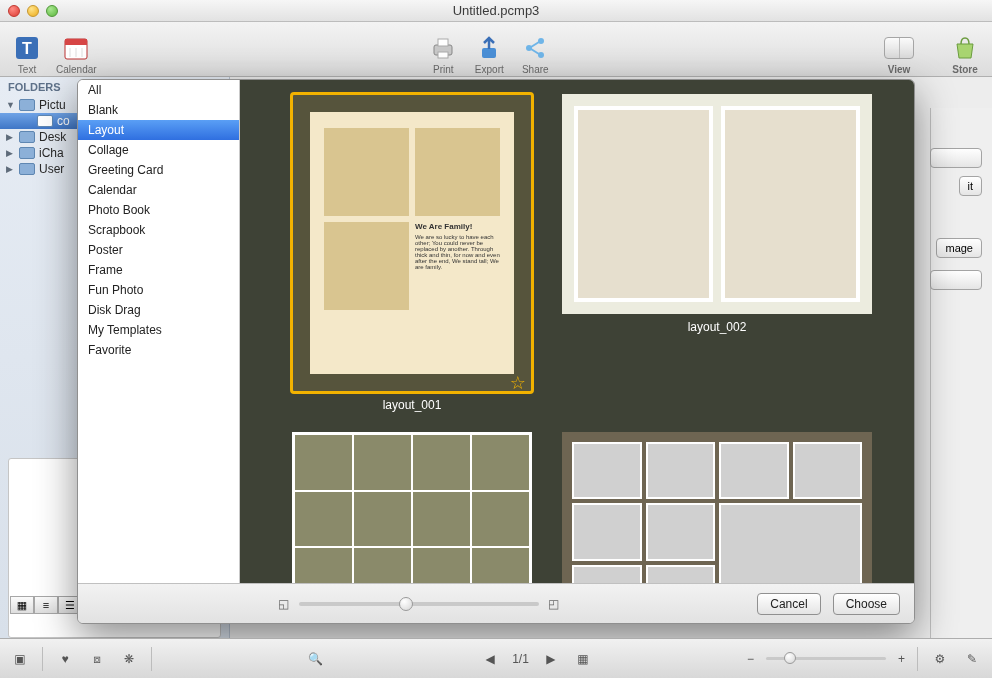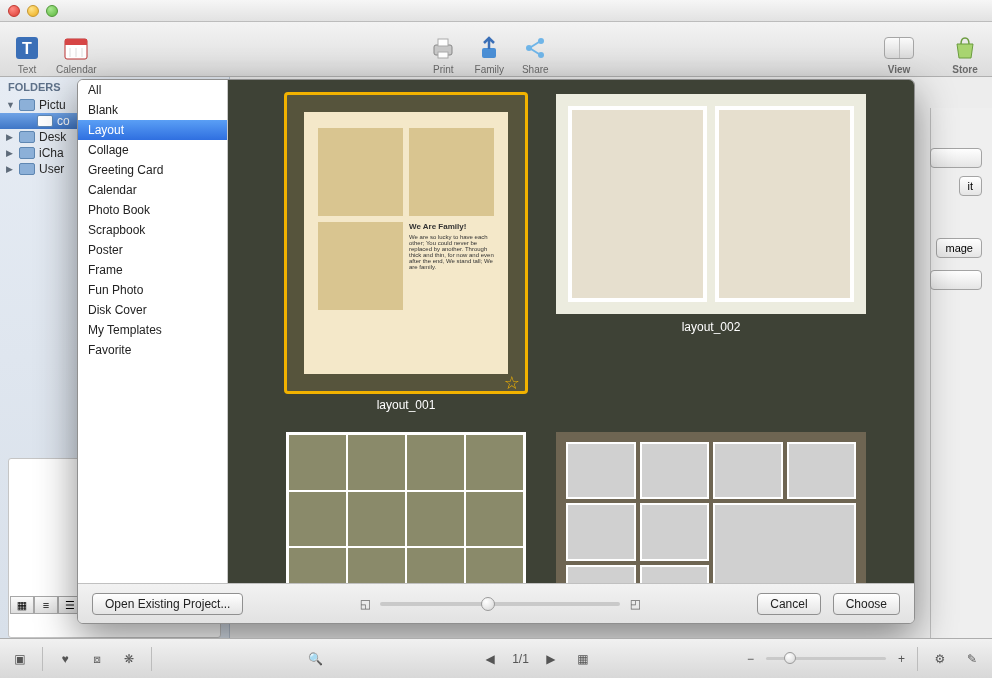--- a/index.html
+++ b/index.html
@@ -39,21 +39,21 @@
 .view-toggle span { width:24px; height:18px; border:1px solid #a7a7a7; background:linear-gradient(#fbfbfb,#dedede); display:flex; align-items:center; justify-content:center; font-size:11px; }
 
 
 .rightpeek { position:absolute; top:77px; right:0; width:62px; bottom:40px; background:#efefef; border-left:1px solid #c0c0c0;margin-top:31px; }
 .rp-drop { position:absolute; right:10px; width:52px; height:20px; border:1px solid #a4a4a4; border-radius:4px; background:linear-gradient(#fff,#e5e5e5); }
 .rp-btn { position:absolute; right:10px; height:20px; border:1px solid #a4a4a4; border-radius:4px; background:linear-gradient(#fff,#e5e5e5); font-size:11px; display:flex; align-items:center; justify-content:center; padding:0 8px; }
 
 
 .modal { position:absolute; top:79px; left:77px; width:838px; height:545px; background:#f4f4f4; border:1px solid #8f8f8f; border-radius:6px; box-shadow: 0 14px 40px rgba(0,0,0,.45); display:flex; flex-direction:column; overflow:hidden; }
 .modal-body { flex:1; display:flex; overflow:hidden; }
-.cat-list { width:150px; background:#fff; border-right:1px solid #c9c9c9; }
+.cat-list { width:162px; background:#fff; border-right:1px solid #c9c9c9; }
 .cat-item { font-size:12px; padding:3px 10px; color:#222; cursor:default; }
 .cat-item.selected { background: linear-gradient(#5a9ff5,#2f6fe0); color:#fff; }
 .template-grid { flex:1; background: #3e4236; overflow-y:auto; padding:14px 20px; display:grid; grid-template-columns: 260px 310px; column-gap:45px; row-gap:25px; justify-content:center; align-content:start; position:relative;gap:20px; }
 .template-grid::-webkit-scrollbar { width:15px; }
 .template-grid::-webkit-scrollbar-track { background:#e9e9e9; }
 .template-grid::-webkit-scrollbar-thumb { background:#bcbcbc; border-radius:7px; border:3px solid #e9e9e9; }
 
 .tpl { display:flex; flex-direction:column; align-items:center; }
 .tpl-card { position:relative; display:flex; align-items:center; justify-content:center; }
 .tpl.selected .tpl-card { outline:3px solid #f2b200; outline-offset:-1px; border-radius:2px; }
@@ -99,20 +99,21 @@
 </style>
 </head>
 <body>
 
 <div class="titlebar">
   <div class="traffic">
     <span class="tl-red"></span>
     <span class="tl-yel"></span>
     <span class="tl-grn"></span>
   </div>
+  <div class="title">Untitled.pcmp3</div>
 </div>
 
 <div class="toolbar">
   <div class="tool-group">
     <div class="tool-btn">
       <div class="ic">
         <svg width="28" height="28">
             <rect x="3" y="3" width="22" height="22" rx="3" fill="#3a6fb7"></rect>
             <text x="14" y="20" text-anchor="middle" fill="#fff" font-size="16" font-family="Georgia" font-weight="bold">T</text>
           </svg>
@@ -144,21 +145,21 @@
       </div>
       <span class="lbl">Print</span>
     </div>
     <div class="tool-btn">
       <div class="ic">
         <svg width="28" height="28">
             <rect x="7" y="14" width="14" height="10" rx="2" fill="#4a8fd6"></rect>
             <path d="M14 4 L14 15 M9 9 L14 4 L19 9" stroke="#3a6fb7" stroke-width="2.5" fill="none"></path>
           </svg>
       </div>
-      <span class="lbl">Family</span>
+      <span class="lbl">Export</span>
     </div>
     <div class="tool-btn">
       <div class="ic">
         <svg width="28" height="28">
             <circle cx="8" cy="14" r="3" fill="#6fb5e8"></circle>
             <circle cx="20" cy="7" r="3" fill="#6fb5e8"></circle>
             <circle cx="20" cy="21" r="3" fill="#6fb5e8"></circle>
             <line x1="10" y1="13" x2="18" y2="8" stroke="#6fb5e8" stroke-width="2"></line>
             <line x1="10" y1="15" x2="18" y2="20" stroke="#6fb5e8" stroke-width="2"></line>
           </svg>
@@ -243,21 +244,21 @@
         <div class="cat-item">Blank</div>
         <div class="cat-item selected">Layout</div>
         <div class="cat-item">Collage</div>
         <div class="cat-item">Greeting Card</div>
         <div class="cat-item">Calendar</div>
         <div class="cat-item">Photo Book</div>
         <div class="cat-item">Scrapbook</div>
         <div class="cat-item">Poster</div>
         <div class="cat-item">Frame</div>
         <div class="cat-item">Fun Photo</div>
-        <div class="cat-item">Disk Cover</div>
+        <div class="cat-item">Disk Drag</div>
         <div class="cat-item">My Templates</div>
         <div class="cat-item">Favorite</div>
       </div>
     <div class="template-grid">
 
       <div class="tpl selected">
         <div class="tpl-card">
             <div class="t1">
               <div class="paper">
           <div class="ph"></div>
@@ -316,23 +317,20 @@
                 <div></div>
           </div>
 
         </div>
           </div>
       </div>
 
     </div>
   </div>
   <div class="modal-footer">
-    <div class="mbtn">
-        <span>Open Existing Project...</span>
-      </div>
     <div style="flex:1; display:flex; align-items:center; justify-content:center;">
       <span class="sz-ic">◱</span>
       <div class="zoom-slider">
           <div class="knob"></div>
         </div>
       <span class="sz-ic">◰</span>
     </div>
     <div class="mbtn">
         <span>Cancel</span>
       </div>

